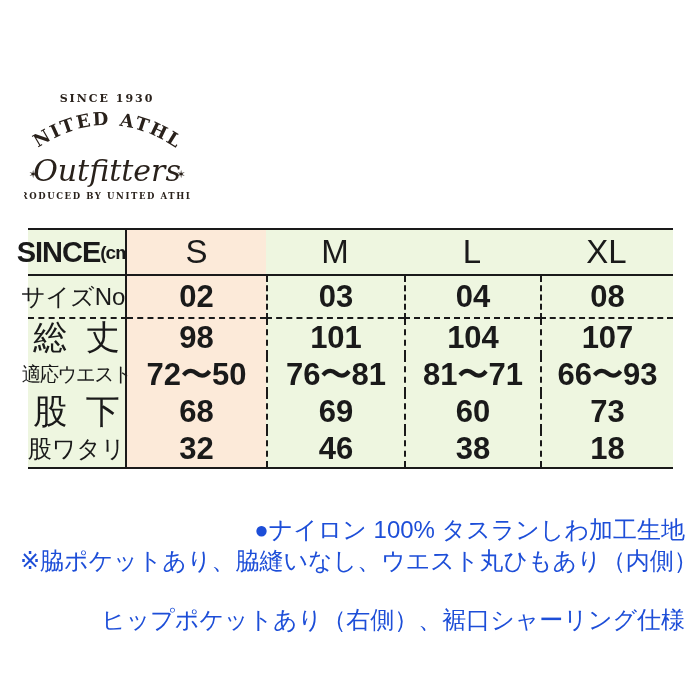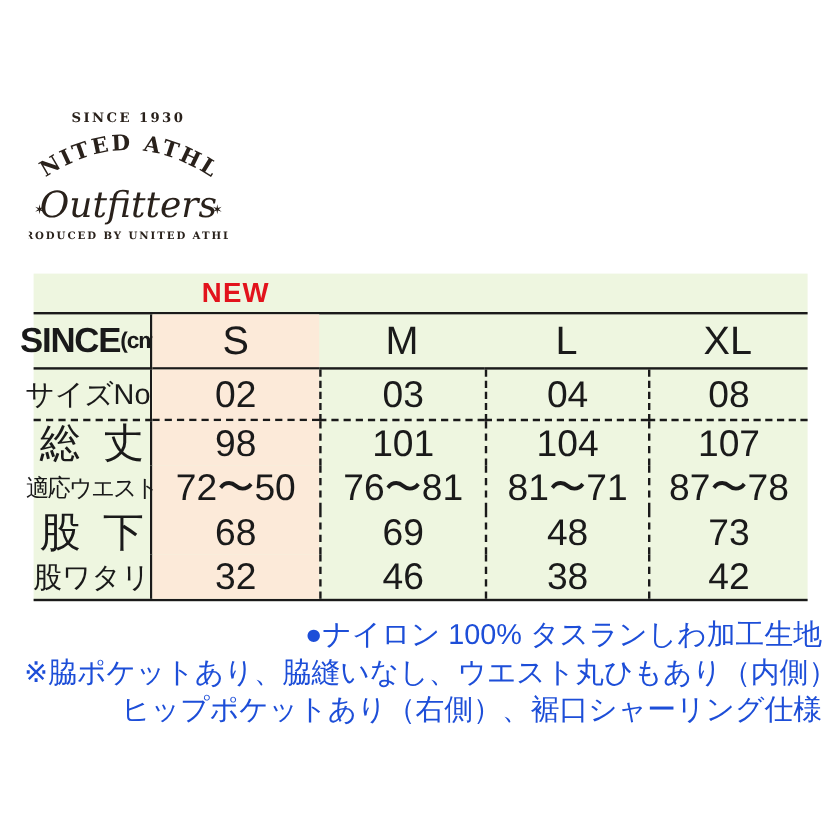--- a/index.html
+++ b/index.html
@@ -31,32 +31,32 @@
   .cell{
     box-sizing:border-box;display:flex;align-items:center;justify-content:center;
     white-space:nowrap;
   }
   .hdr{height:46px;border-bottom:2px solid #1a1a1a;font-size:33px;}
   .lblcol{border-right:2px solid #1a1a1a;}
   .pink{background:#fcead9;}
   .r-no .cell{height:43px;border-bottom:2px dashed #1a1a1a;}
   .r-meas .cell{height:37px;}
   .row{display:contents;}
-  .val{font-size:31px;}
+  .val{font-size:31px;font-weight:bold;}
   .dash{border-left:2px dashed #1a1a1a;}
   .size-word{font-weight:bold;font-size:29px;letter-spacing:-1px;}
   .size-unit{font-weight:bold;font-size:19px;letter-spacing:-1px;padding-top:2px;}
   .lab{font-size:24px;}
   .lab.spread{letter-spacing:.55em;margin-right:-.55em;font-size:34px;}
   .lab.narrow{font-size:20px;letter-spacing:-1.5px;transform:scaleX(.97);}
 
   
   .notes{position:absolute;left:20px;top:514px;width:665px;font-size:24px;line-height:31px;color:#1d4ed8;text-align:right;}
   .note-line{white-space:nowrap;}
-  .note-indent{padding-left:30px;}
+  .note-indent{padding-left:30px;margin-top:28px;}
 </style>
 </head>
 <body>
 
 <div class="page">
 
   <div class="logo">
     <svg viewBox="0 0 166 120">
       <defs>
         <path id="arcPath" d="M 8 66 Q 83 12 158 66" fill="none"></path>
@@ -66,23 +66,20 @@
         <textPath href="#arcPath" startOffset="50%" text-anchor="middle">UNITED ATHLE</textPath>
       </text>
       <text class="lg-star" x="9" y="92">✶</text>
       <text class="lg-star" x="157" y="92">✶</text>
       <text class="lg-script" x="83" y="95">Outfitters</text>
       <text class="lg-produced" x="83" y="113">PRODUCED BY UNITED ATHLE</text>
     </svg>
   </div>
 
   <div class="panel">
-    <div class="new-row">
-      <span class="new-badge">NEW</span>
-    </div>
 
     <div class="tbl">
 
       <div class="row">
         <div class="cell hdr lblcol">
           <span class="size-word">SINCE</span>
             <span class="size-unit">(cm)</span>
         </div>
         <div class="cell hdr pink">S</div>
         <div class="cell hdr">M</div>
@@ -110,41 +107,41 @@
         <div class="cell val dash">107</div>
       </div>
 
       <div class="row r-meas">
         <div class="cell lblcol">
             <span class="lab narrow">適応ウエスト</span>
           </div>
         <div class="cell val pink">72〜50</div>
         <div class="cell val dash">76〜81</div>
         <div class="cell val dash">81〜71</div>
-        <div class="cell val dash">87〜78</div>
+        <div class="cell val dash">66〜93</div>
       </div>
 
       <div class="row r-meas">
         <div class="cell lblcol">
             <span class="lab spread">股下</span>
           </div>
         <div class="cell val pink">68</div>
         <div class="cell val dash">69</div>
-        <div class="cell val dash">48</div>
+        <div class="cell val dash">60</div>
         <div class="cell val dash">73</div>
       </div>
 
       <div class="row r-meas">
         <div class="cell lblcol">
             <span class="lab">股ワタリ</span>
           </div>
         <div class="cell val pink">32</div>
         <div class="cell val dash">46</div>
         <div class="cell val dash">38</div>
-        <div class="cell val dash">42</div>
+        <div class="cell val dash">18</div>
       </div>
     </div>
   </div>
 
   <div class="notes">
     <div class="note-line">●ナイロン 100% タスランしわ加工生地</div>
     <div class="note-line">※脇ポケットあり、脇縫いなし、ウエスト丸ひもあり（内側）、</div>
     <div class="note-line note-indent">ヒップポケットあり（右側）、裾口シャーリング仕様</div>
   </div>
 

